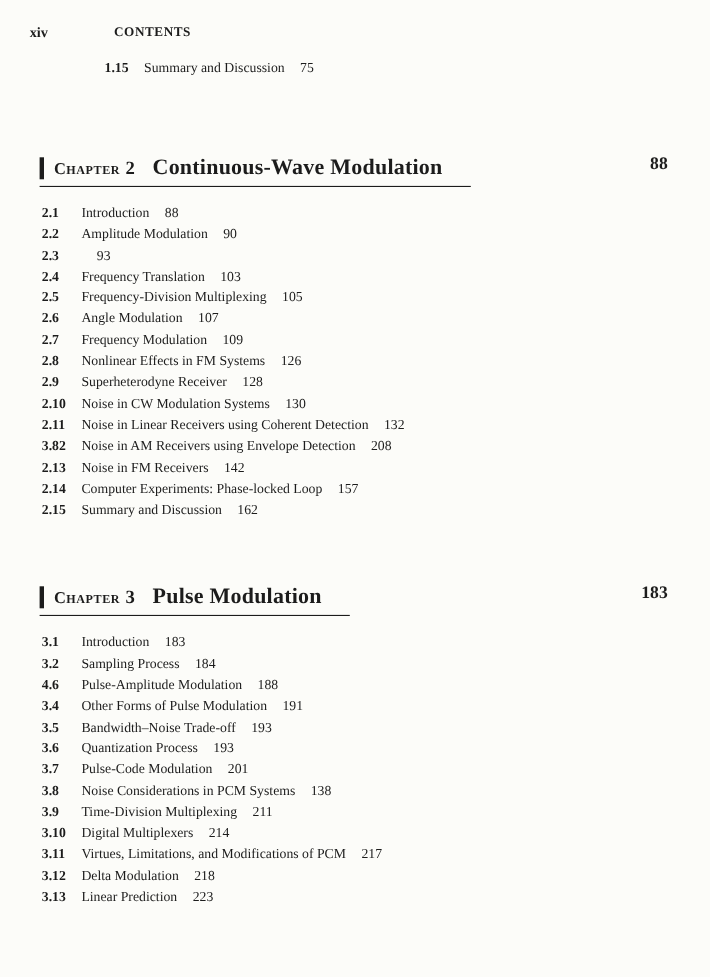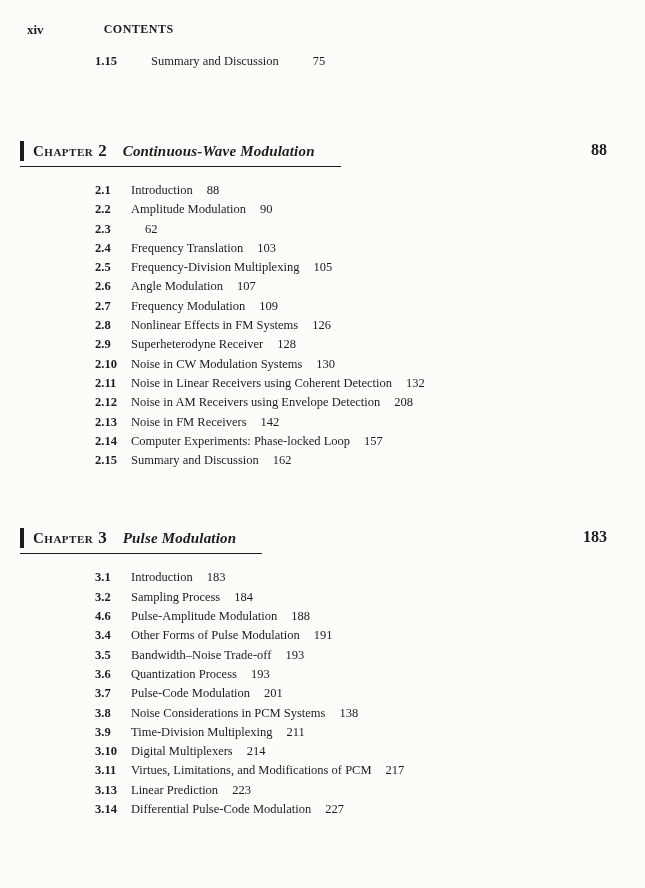--- a/index.html
+++ b/index.html
@@ -28,34 +28,33 @@
     font-weight: bold;
     font-size: 12px;
     letter-spacing: 0.5px;
     margin-left: 60px;
   }
   .carryover-row {
     display: flex;
     margin: 15px 0 0 95px;
     font-size: 12.5px;
     line-height: 16px;
-    gap: 20px;
   }
   .chapters {
     margin: 0;
   }
   .chapter-block.first {
     margin-top: 72px;
   }
   .chapter-block.rest {
     margin-top: 58px;
   }
   .chapter-heading-row {
     position: relative;
-    margin-left: 20px;
+    margin-left: 36px;
     padding-right: 38px;
   }
   .chapter-heading {
     display: inline-flex;
     align-items: baseline;
     border-bottom: 1.6px solid #1c1c1c;
     padding-bottom: 5px;
     padding-right: 26px;
   }
   .chapter-bar {
@@ -72,34 +71,33 @@
     font-size: 15px;
     letter-spacing: 0.5px;
   }
   .chapter-number {
     font-weight: bold;
     font-size: 17px;
     margin-left: 5px;
   }
   .chapter-title {
     font-weight: bold;
-    font-style: italic;
-    font-size: 15px;
+    font-size: 20px;
     margin-left: 16px;
     letter-spacing: 0.2px;
   }
   .chapter-page {
     position: absolute;
     right: 38px;
     top: 0;
     font-weight: bold;
     font-size: 16px;
   }
   .section-list {
-    margin: 14px 0 0 95px;
+    margin: 14px 0 0 38px;
   }
   .section-row {
     display: flex;
     align-items: baseline;
     font-size: 12.5px;
     line-height: 19.3px;
   }
   .section-number {
     font-weight: bold;
     width: 36px;
@@ -145,21 +143,21 @@
   </div>
 
   <div class="section-row">
     <span class="section-number">2.2</span>
     <span class="section-title">Amplitude Modulation</span>
     <span class="section-page">90</span>
   </div>
 
   <div class="section-row">
     <span class="section-number">2.3</span>
-    <span class="section-page">62</span>
+    <span class="section-page">93</span>
   </div>
 
   <div class="section-row">
     <span class="section-number">2.4</span>
     <span class="section-title">Frequency Translation</span>
     <span class="section-page">103</span>
   </div>
 
   <div class="section-row">
     <span class="section-number">2.5</span>
@@ -197,21 +195,21 @@
     <span class="section-page">130</span>
   </div>
 
   <div class="section-row">
     <span class="section-number">2.11</span>
     <span class="section-title">Noise in Linear Receivers using Coherent Detection</span>
     <span class="section-page">132</span>
   </div>
 
   <div class="section-row">
-    <span class="section-number">2.12</span>
+    <span class="section-number">3.82</span>
     <span class="section-title">Noise in AM Receivers using Envelope Detection</span>
     <span class="section-page">208</span>
   </div>
 
   <div class="section-row">
     <span class="section-number">2.13</span>
     <span class="section-title">Noise in FM Receivers</span>
     <span class="section-page">142</span>
   </div>
 
@@ -299,28 +297,28 @@
     <span class="section-title">Digital Multiplexers</span>
     <span class="section-page">214</span>
   </div>
 
   <div class="section-row">
     <span class="section-number">3.11</span>
     <span class="section-title">Virtues, Limitations, and Modifications of PCM</span>
     <span class="section-page">217</span>
   </div>
 
+  <div class="section-row">
+    <span class="section-number">3.12</span>
+    <span class="section-title">Delta Modulation</span>
+    <span class="section-page">218</span>
+  </div>
 
   <div class="section-row">
     <span class="section-number">3.13</span>
     <span class="section-title">Linear Prediction</span>
     <span class="section-page">223</span>
   </div>
 
-  <div class="section-row">
-    <span class="section-number">3.14</span>
-    <span class="section-title">Differential Pulse-Code Modulation</span>
-    <span class="section-page">227</span>
-  </div>
 
 </div>
   </div>
 </div>
 
 </body></html>

